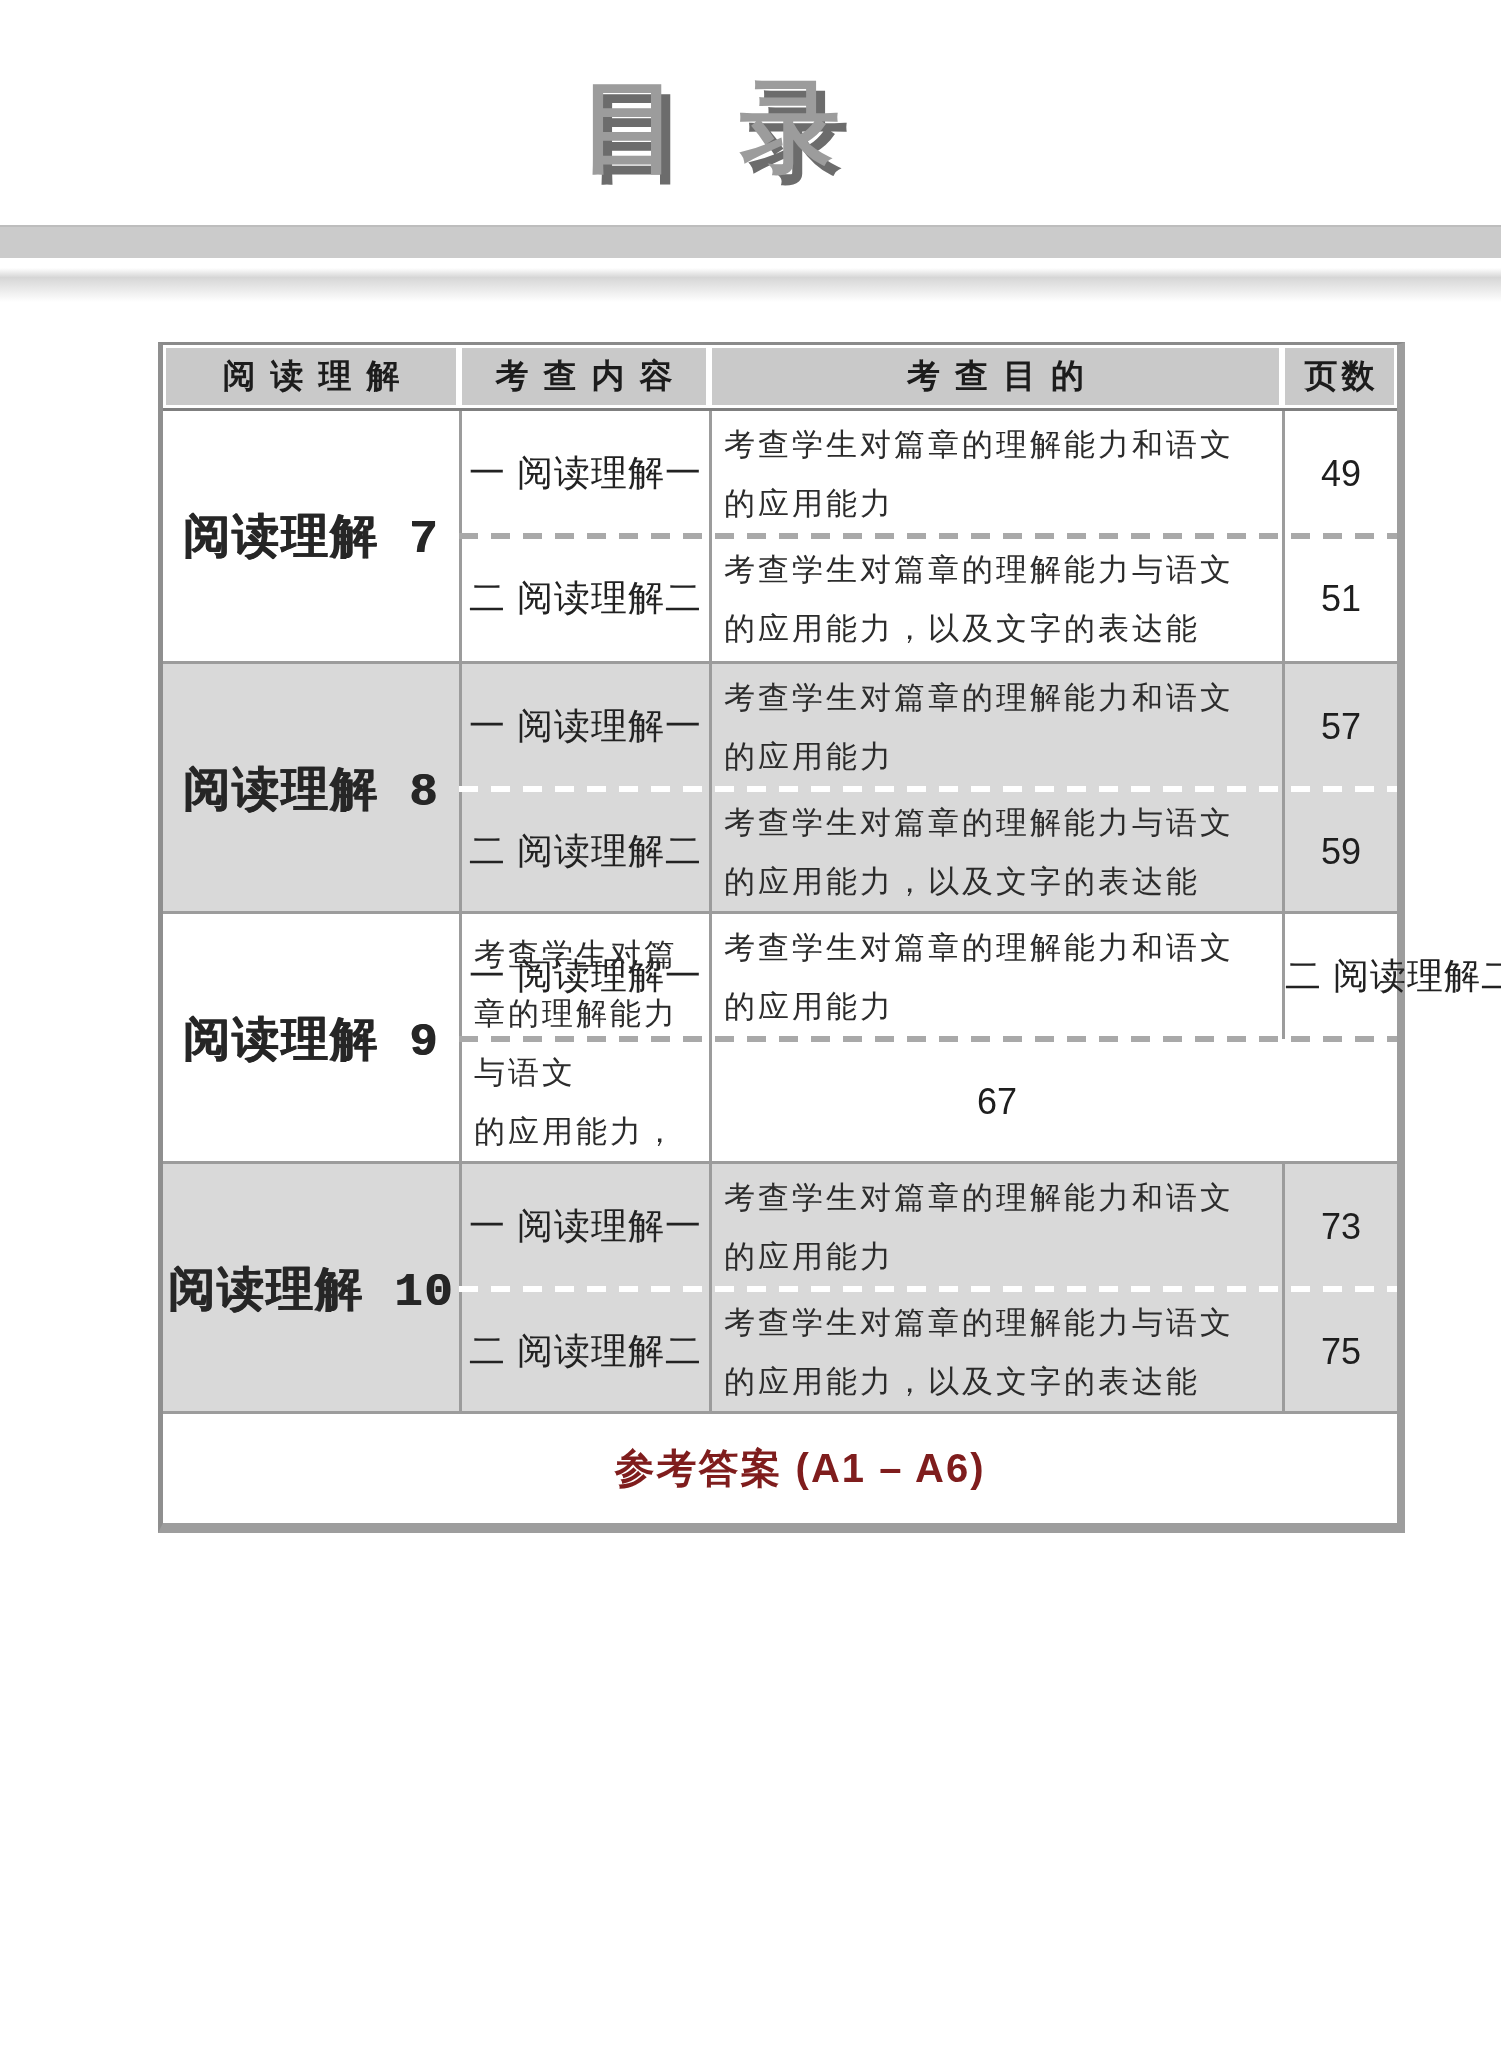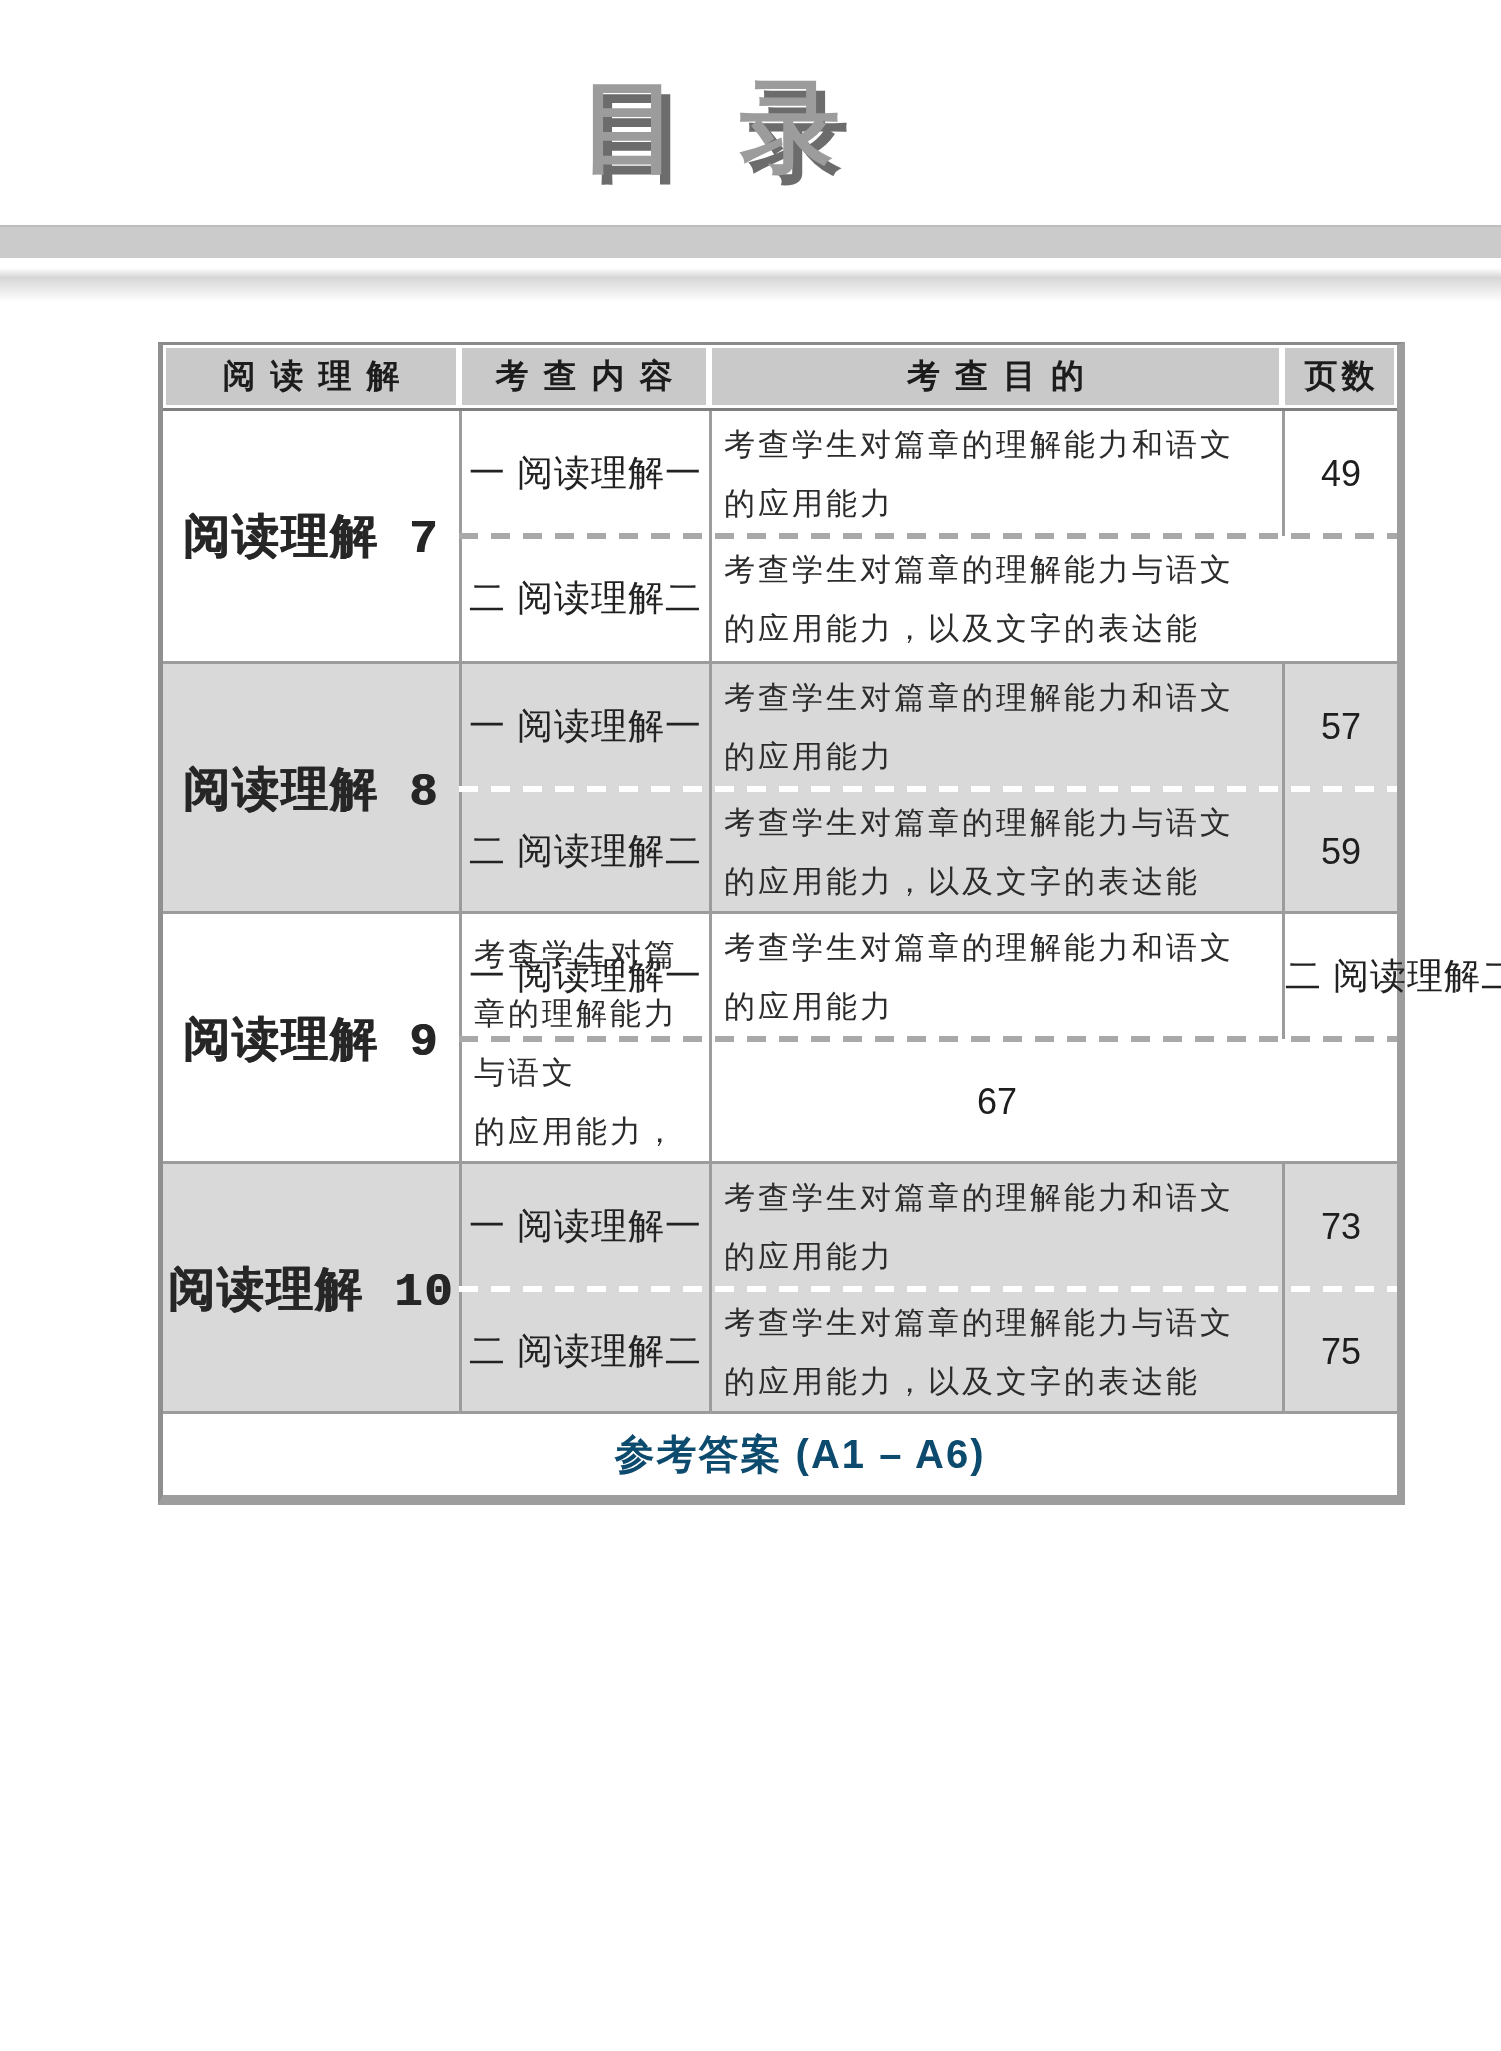--- a/index.html
+++ b/index.html
@@ -60,22 +60,22 @@
   .c-page { justify-content:center; font-size:36px; color:#1e1e1e; }
   .dash-line {
     position:absolute; left:296px; right:0; top:122px; height:6px;
     background:repeating-linear-gradient(90deg,#a9a9a9 0 19px,transparent 19px 32px);
   }
   .group.alt .dash-line {
     background:repeating-linear-gradient(90deg,#ffffff 0 19px,transparent 19px 32px);
   }
   
   .tfoot {
-    height:84px; display:flex; align-items:center; justify-content:center;
-    font-size:40px; font-weight:600; color:#0c4a6e; letter-spacing:2px;
+    height:112px; display:flex; align-items:center; justify-content:center;
+    font-size:40px; font-weight:600; color:#7f1d1d; letter-spacing:2px;
     background:#ffffff;
     padding-left:40px;
   }
 </style>
 </head>
 <body>
 
 <div class="page">
 
   <div class="title">目 录</div>
@@ -93,20 +93,21 @@
 
     <div class="group grid">
       <div class="g-label">阅读理解 7</div>
       <div class="cell c-content">一 阅读理解一</div>
       <div class="cell c-purpose">考查学生对篇章的理解能力和语文
 的应用能力</div>
       <div class="cell c-page">49</div>
       <div class="cell c-content">二 阅读理解二</div>
       <div class="cell c-purpose">考查学生对篇章的理解能力与语文
 的应用能力，以及文字的表达能</div>
+      <div class="cell c-page">51</div>
       <div class="dash-line"></div>
     </div>
 
     <div class="group grid alt">
       <div class="g-label">阅读理解 8</div>
       <div class="cell c-content">一 阅读理解一</div>
       <div class="cell c-purpose">考查学生对篇章的理解能力和语文
 的应用能力</div>
       <div class="cell c-page">57</div>
       <div class="cell c-content">二 阅读理解二</div>

